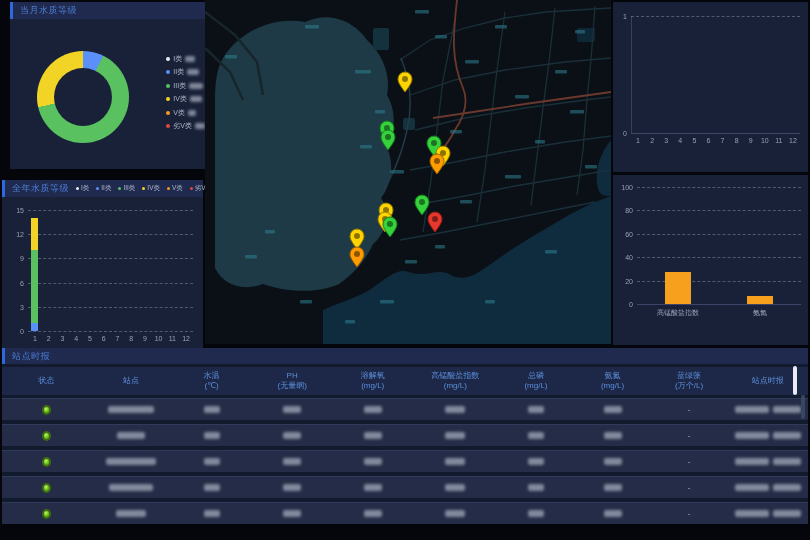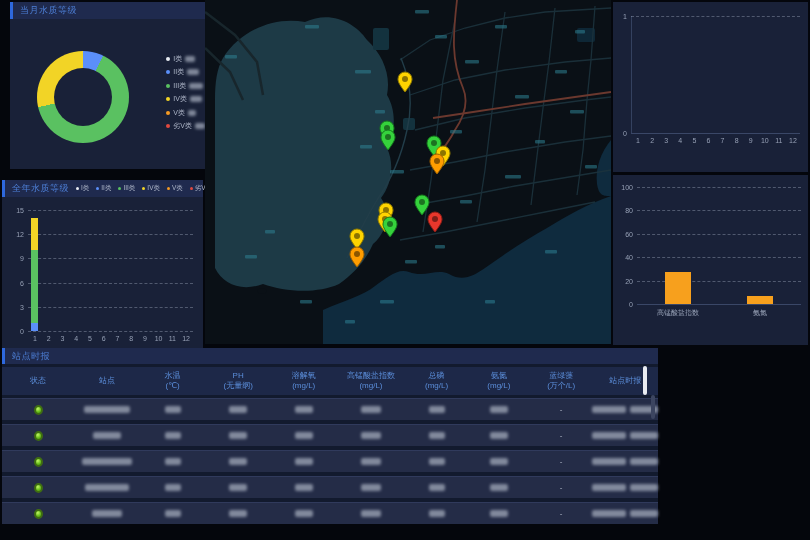--- a/index.html
+++ b/index.html
@@ -329,21 +329,21 @@
           <div class="gline" style="top: 0px;"></div>
           <div class="ytick" style="top: 0px; left: -20px;">100</div>
           <div class="seg" style="left: 28px; width: 26px; bottom: 0px; height: 31.59px; background: rgb(247, 160, 29);"></div>
           <div class="xtick" style="left: 41px; top: 121px;">高锰酸盐指数</div>
           <div class="seg" style="left: 110px; width: 26px; bottom: 0px; height: 8.19px; background: rgb(247, 160, 29);"></div>
           <div class="xtick" style="left: 123px; top: 121px;">氨氮</div>
         </div>
     </div>
   </section>
 
-  <section class="panel" style="left:2px;top:348px;width:656px;height:168px;background:#121a2e;">
+  <section class="panel" style="left:2px;top:348px;width:806px;height:168px;background:#121a2e;">
     <div class="phead" style="height:16px;">
       <span class="ptitle">站点时报</span>
     </div>
     <div id="tbl-colhead">
         <div class="th c0">
           <span>状态</span>
         </div>
         <div class="th c1">
           <span>站点</span>
         </div>

